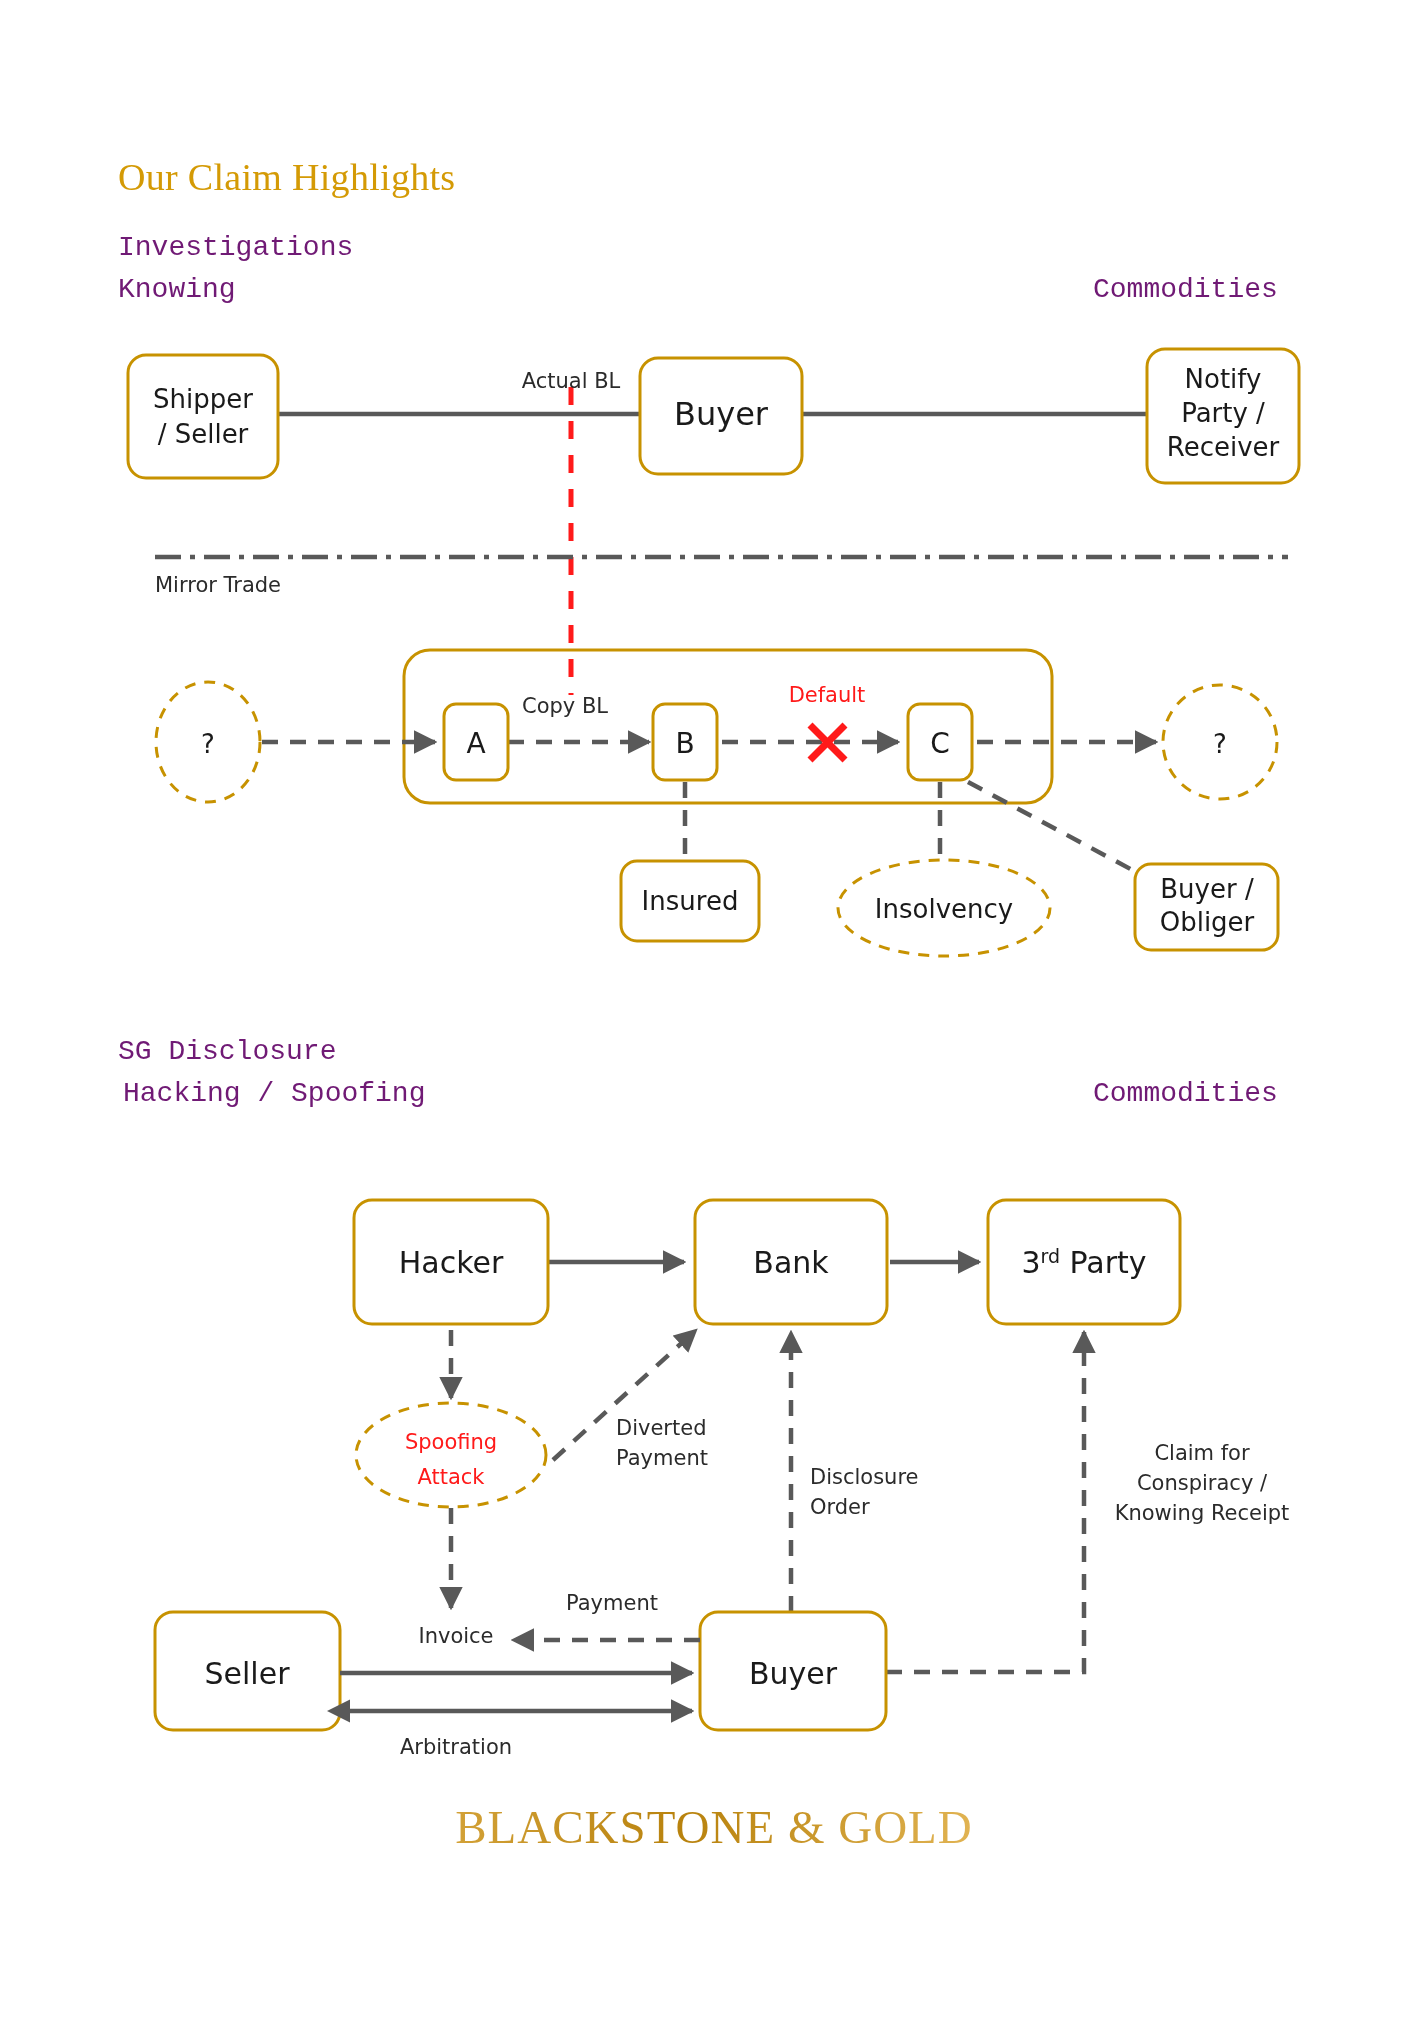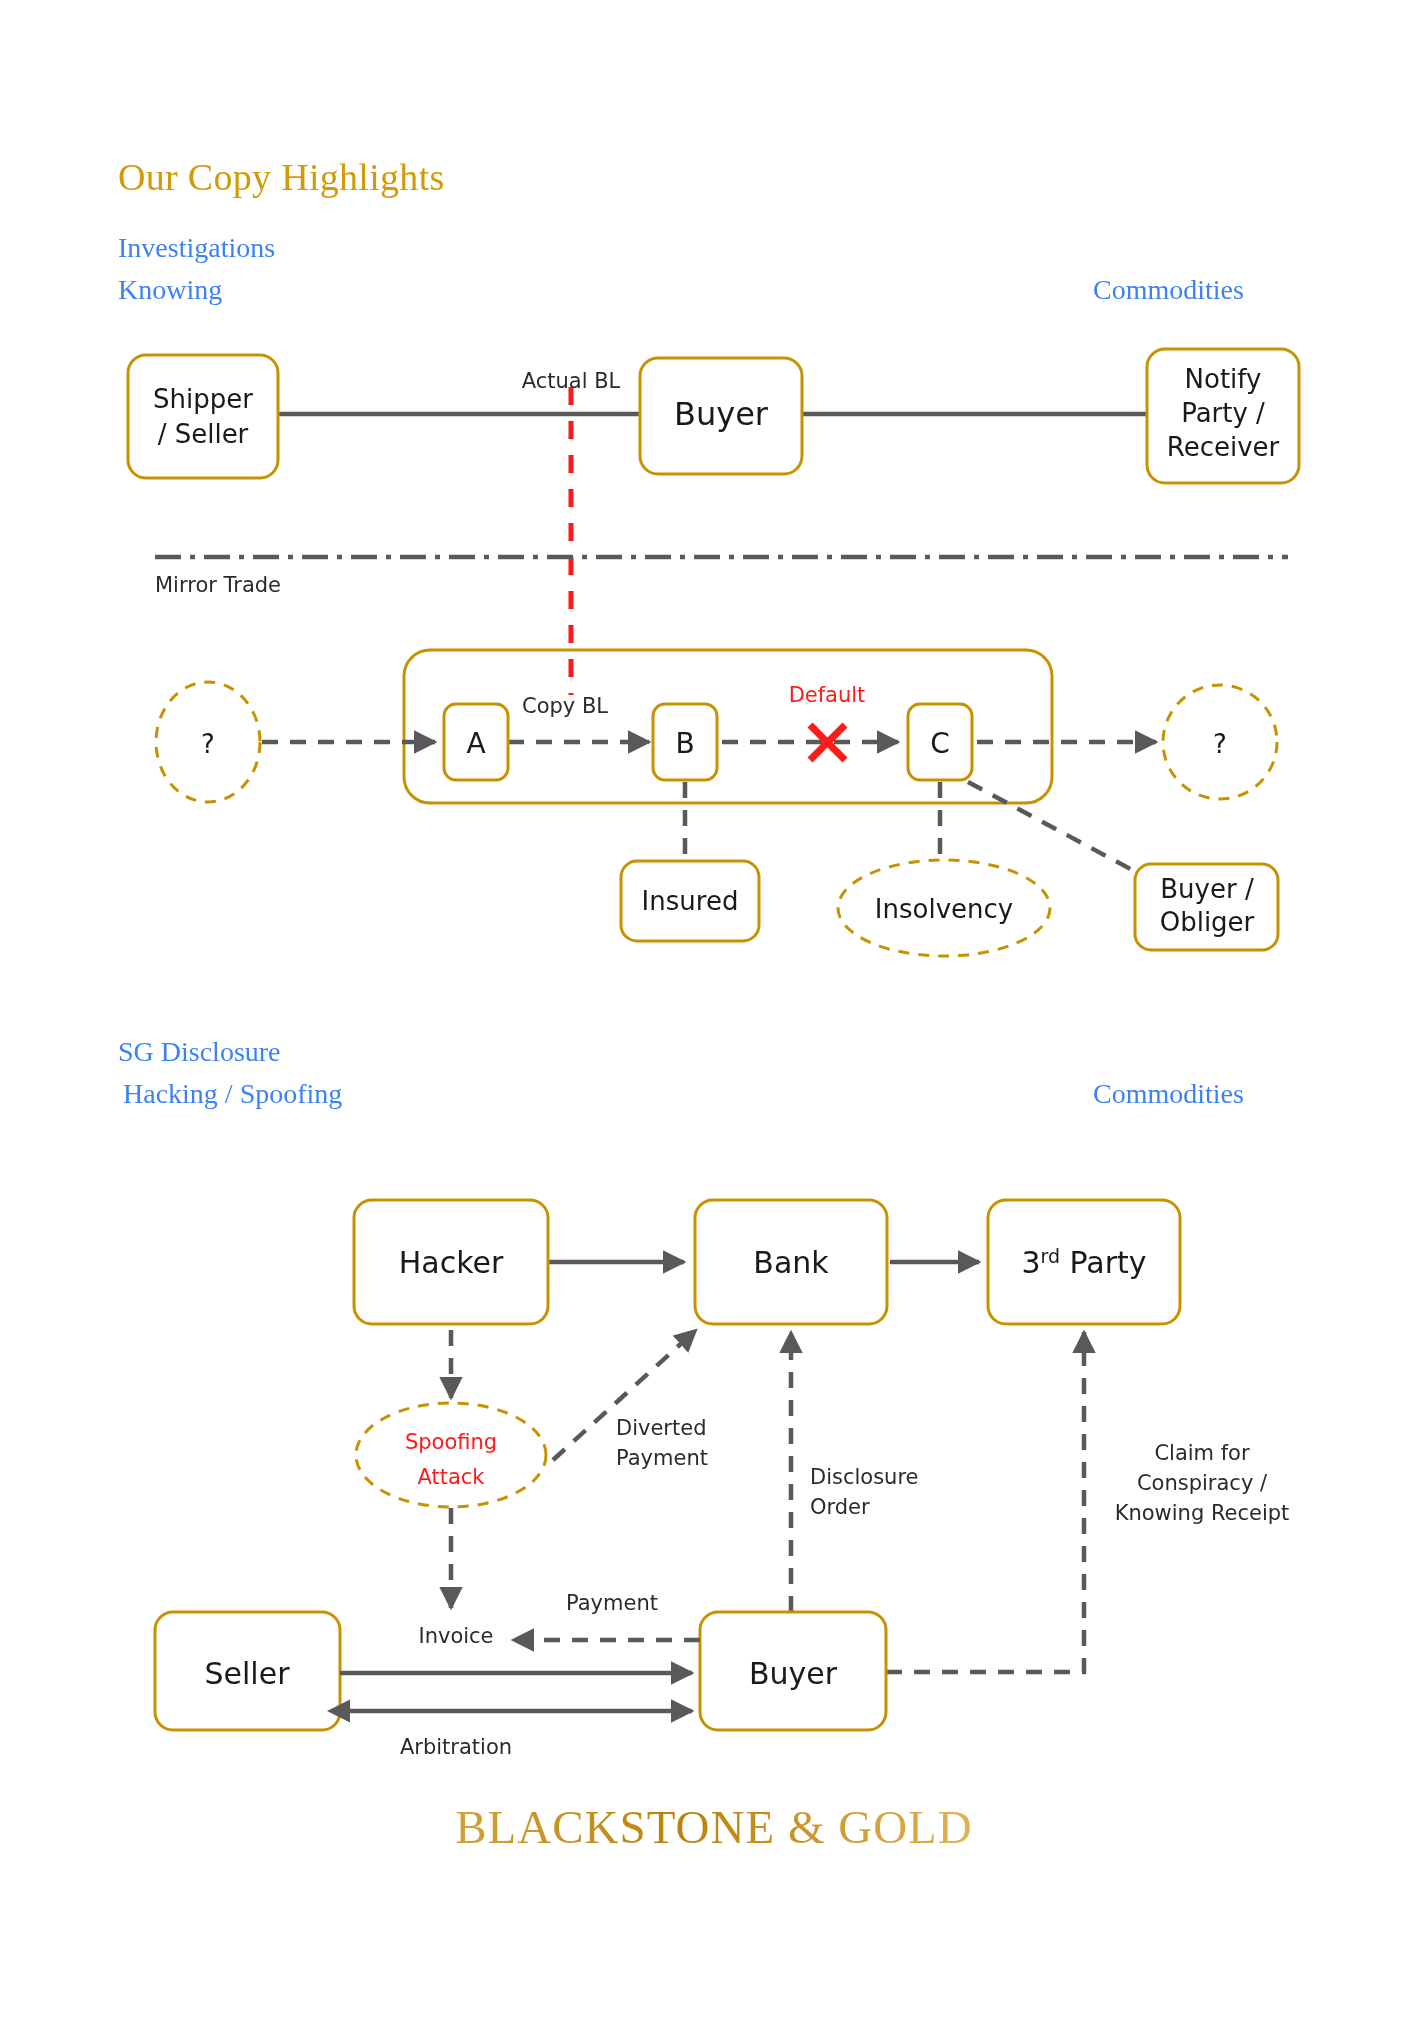--- a/index.html
+++ b/index.html
@@ -4,21 +4,21 @@
 <style>
   html,body{margin:0;padding:0;background:#ffffff;}
   body{width:1428px;height:2028px;position:relative;overflow:hidden;
        font-family:"DejaVu Sans",sans-serif;}
   .root{position:absolute;inset:0;}
 
   
   .serif{font-family:"Liberation Serif","DejaVu Serif",serif;}
   #page-title{position:absolute;left:118px;top:155px;font-size:38px;color:#D49A05;
               letter-spacing:.3px;}
-  .sec-label{position:absolute;font-size:28px;color:#3b82f6;}
+  .sec-label{position:absolute;font-size:28px;color:#701a75;font-family:Liberation Mono, monospace;}
   #sec1-line1{left:118px;top:232px;}
   #sec1-line2{left:118px;top:274px;}
   #sec1-right{left:1093px;top:274px;}
   #sec2-line1{left:118px;top:1036px;}
   #sec2-line2{left:123px;top:1078px;}
   #sec2-right{left:1093px;top:1078px;}
 
   
   svg.diagram{position:absolute;left:0;top:0;width:1428px;height:2028px;
               pointer-events:none;}
@@ -38,21 +38,21 @@
                font-size:47px;letter-spacing:1px;
                background:linear-gradient(95deg,#c08a12 0%,#e3b451 22%,#b8820d 48%,#e9bd60 72%,#bb860f 100%);
                -webkit-background-clip:text;background-clip:text;color:#C08A12;
                -webkit-text-fill-color:transparent;}
 </style>
 </head>
 <body>
 
 <div class="root">
 
-  <div class="serif" id="page-title">Our Copy Highlights</div>
+  <div class="serif" id="page-title">Our Claim Highlights</div>
 
   <div class="serif sec-label" id="sec1-line1">Investigations</div>
   <div class="serif sec-label" id="sec1-line2">Knowing</div>
   <div class="serif sec-label" id="sec1-right">Commodities</div>
 
   <div class="serif sec-label" id="sec2-line1">SG Disclosure</div>
   <div class="serif sec-label" id="sec2-line2">Hacking / Spoofing</div>
   <div class="serif sec-label" id="sec2-right">Commodities</div>
 
   <svg class="diagram" viewBox="0 0 1428 2028">

